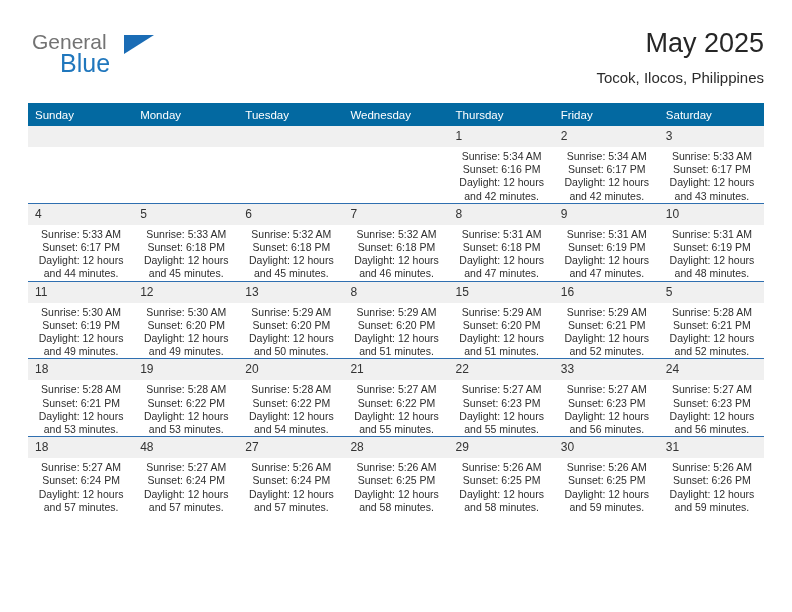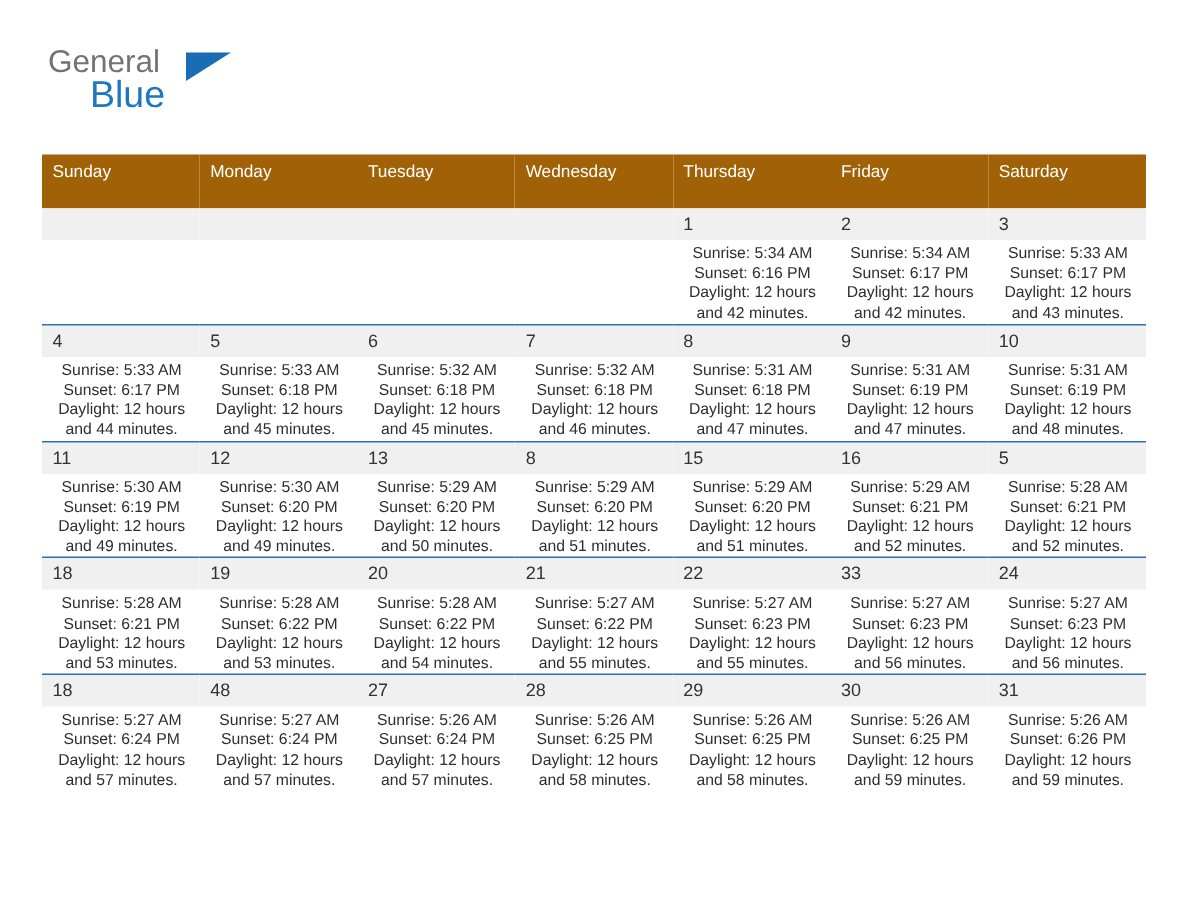--- a/index.html
+++ b/index.html
@@ -87,26 +87,26 @@
   
   .cal {
     position: absolute;
     left: 28px;
     top: 103px;
     width: 736px;
     border-collapse: collapse;
     table-layout: fixed;
   }
   .cal th {
-    background: #a16207;
+    background: #0369a1;
     color: #ffffff;
     font-size: 11.5px;
     font-weight: normal;
     text-align: left;
-    padding: 5px 0 18px 7px;
+    padding: 5px 0 5px 7px;
     height: 13px;
     border: none;
   }
   .cal td {
     vertical-align: top;
     padding: 0;
     border: none;
     border-top: 1px solid #2f6fb0;
     height: 76px;
     background: #ffffff;
@@ -144,20 +144,24 @@
 <div class="page">
 
   <div class="topbar">
 
     <div class="brand">
       <span class="brand-general">General</span>
       <span class="brand-tri"></span>
       <span class="brand-blue">Blue</span>
     </div>
 
+    <div class="title-block">
+      <div class="cal-title">May 2025</div>
+      <div class="cal-subtitle">Tocok, Ilocos, Philippines</div>
+    </div>
 
   </div>
 
   <table class="cal">
     <thead>
       <tr>
         <th>Sunday</th>
         <th>Monday</th>
         <th>Tuesday</th>
         <th>Wednesday</th>

